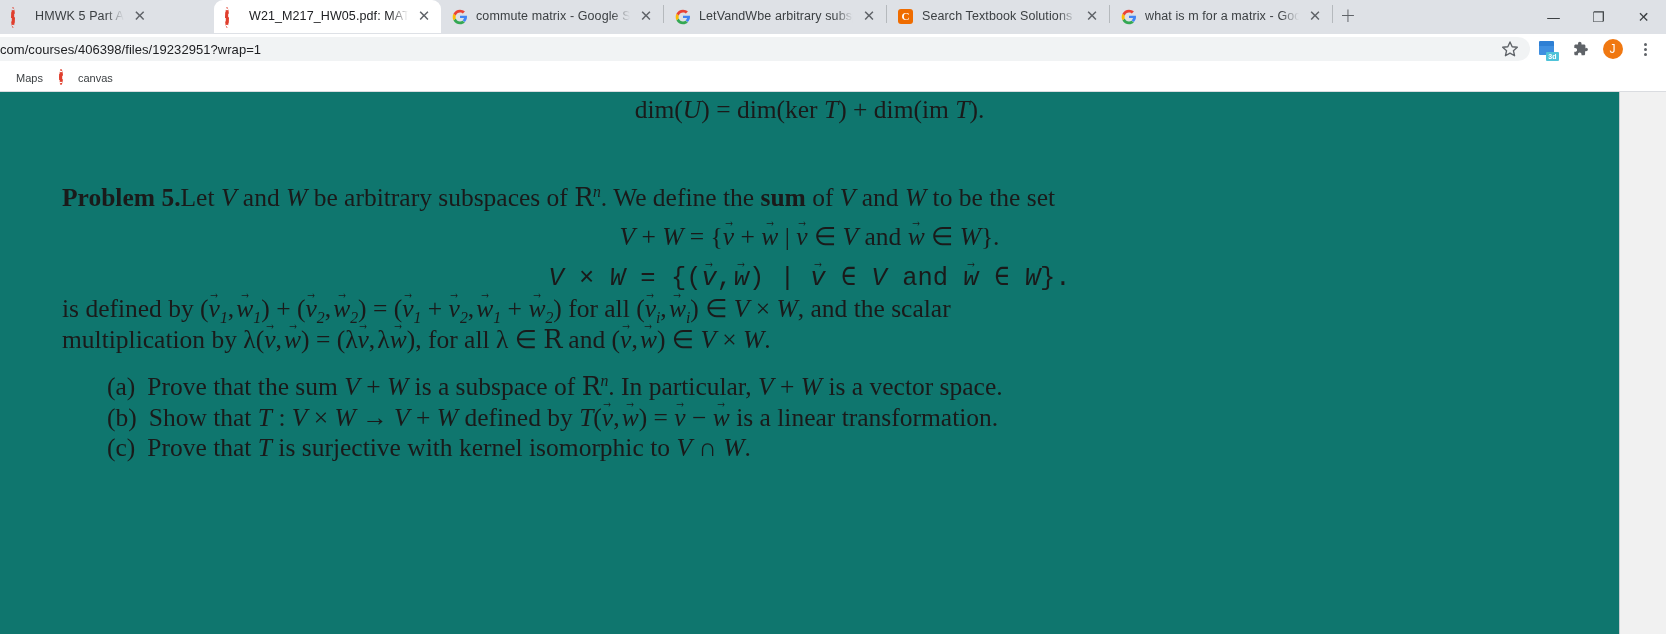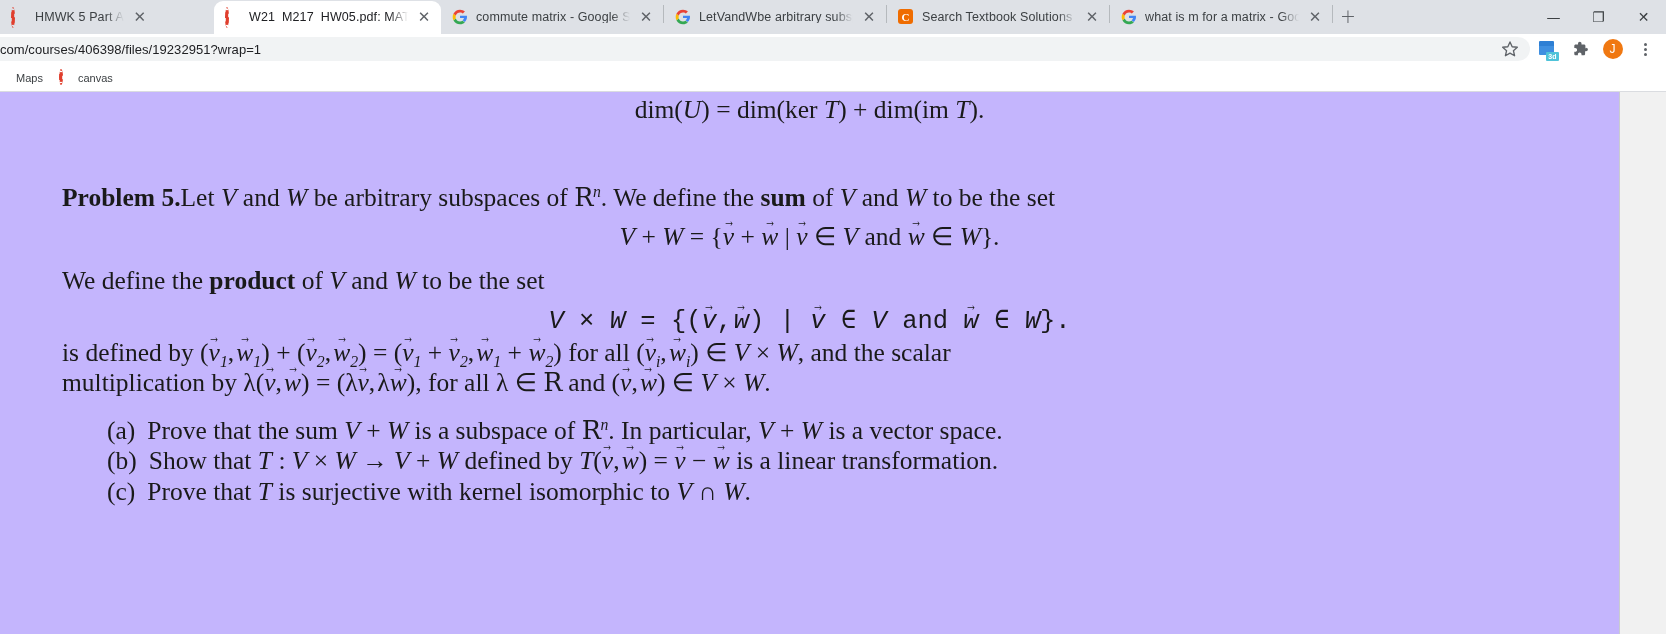--- a/index.html
+++ b/index.html
@@ -15,21 +15,21 @@
 
   
   .tabstrip {
     height: 34px;
     background: #dee1e6;
     display: flex;
     align-items: flex-end;
     position: relative;
     flex: 0 0 34px;
   }
-  .tabs { display: flex; align-items: center; height: 34px; flex: 1; min-width: 0; }
+  .tabs { display: flex; align-items: flex-start; height: 34px; flex: 1; min-width: 0; }
   .tab {
     height: 33px;
     display: flex;
     align-items: center;
     padding: 0 9px 0 11px;
     position: relative;
     min-width: 0;
     border-top-left-radius: 9px;
     border-top-right-radius: 9px;
     gap: 8px;
@@ -175,21 +175,21 @@
     flex: 1;
     background: #f1f1f1;
     position: relative;
     overflow: hidden;
   }
   .page {
     position: absolute;
     left: 0; top: 0;
     width: 1620px;
     height: 100%;
-    background: #c4b5fd;
+    background: #0f766e;
     border-right: 1px solid #c8ccd0;
     overflow: hidden;
   }
   .doc {
     font-family: "Liberation Serif", serif;
     color: #1a1a1a;
     font-size: 25.5px;
     line-height: 1.0;
     padding: 0 62px;
   }
@@ -364,23 +364,20 @@
         </div>
 
         <div class="para l-prob">
           <span class="bold">Problem 5.</span><span>Let </span><span class="ital">V</span><span> and </span><span class="ital">W</span><span> be arbitrary subspaces of </span><span class="bbR">R</span><span class="sup ital">n</span><span>. We define the </span><span class="bold">sum</span><span> of </span><span class="ital">V</span><span> and </span><span class="ital">W</span><span> to be the set</span>
         </div>
 
         <div class="eqn l-eq1">
           <span><span class="ital">V</span> + <span class="ital">W</span> = {<span class="vec">v</span> + <span class="vec">w</span> | <span class="vec">v</span> ∈ <span class="ital">V</span> and <span class="vec">w</span> ∈ <span class="ital">W</span>}.</span>
         </div>
 
-        <div class="para l-prod">
-          <span>We define the </span><span class="bold">product</span><span> of </span><span class="ital">V</span><span> and </span><span class="ital">W</span><span> to be the set</span>
-        </div>
 
         <div class="eqn l-eq2">
           <span><span class="ital">V</span> × <span class="ital">W</span> = {(<span class="vec">v</span>, <span class="vec">w</span>) | <span class="vec">v</span> ∈ <span class="ital">V</span> and <span class="vec">w</span> ∈ <span class="ital">W</span>}.</span>
         </div>
 
 
         <div class="para l-line">
           <span>is defined by (<span class="vec">v</span><span class="sub ital">1</span>, <span class="vec">w</span><span class="sub ital">1</span>) + (<span class="vec">v</span><span class="sub ital">2</span>, <span class="vec">w</span><span class="sub ital">2</span>) = (<span class="vec">v</span><span class="sub ital">1</span> + <span class="vec">v</span><span class="sub ital">2</span>, <span class="vec">w</span><span class="sub ital">1</span> + <span class="vec">w</span><span class="sub ital">2</span>) for all (<span class="vec">v</span><span class="sub ital">i</span>, <span class="vec">w</span><span class="sub ital">i</span>) ∈ <span class="ital">V</span> × <span class="ital">W</span>, and the scalar</span>
         </div>
 

